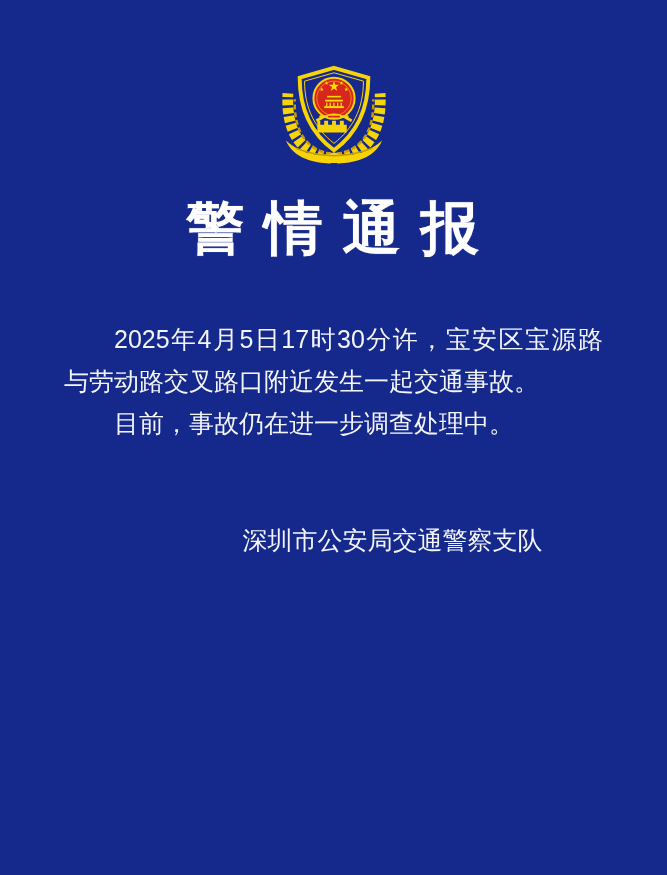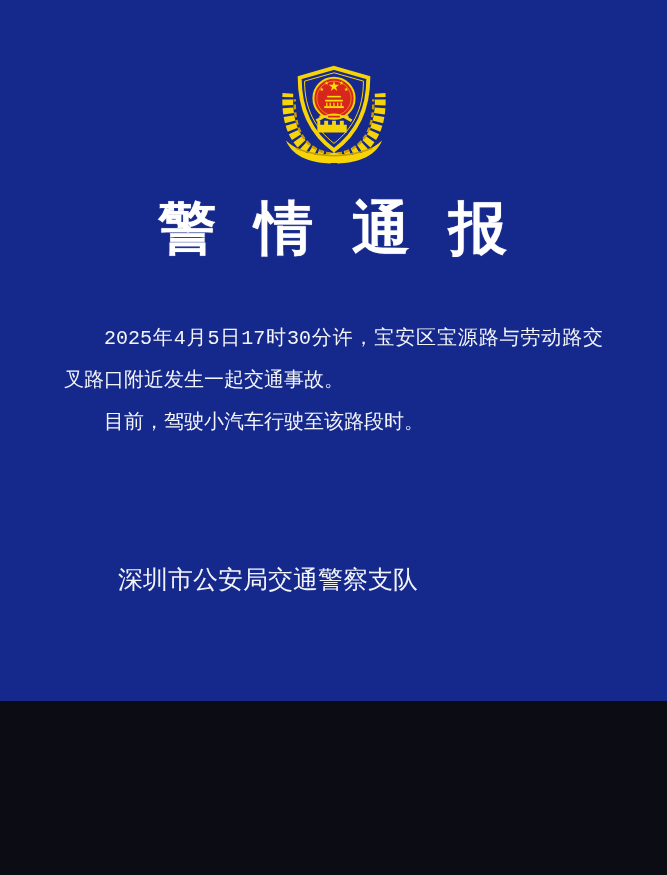--- a/index.html
+++ b/index.html
@@ -9,55 +9,56 @@
     --gold:#F7D408;
     --gold_dark:#C99B00;
     --red:#D7261D;
     --shield_blue:#17298E;
     --star_gold:#FFDE00;
   }
   *{margin:0;padding:0;box-sizing:border-box;}
   html,body{background:#0c0c14;}
   .page{
     position:relative;
-    width:667px;height:701px;
+    width:667px;height:875px;
     margin:0 auto;
     background:var(--bg);
     overflow:hidden;
-    font-family:Liberation Mono, monospace;
+    font-family:Liberation Sans, sans-serif;
   }
   .emblem{
     display:block;
     margin:62px auto 0;
     width:108px;height:102px;
   }
   .notice-title{
     margin-top:26px;
     text-align:center;
     font-size:58px;
     font-weight:bold;
     letter-spacing:2px;
     color:var(--title_text);
     text-shadow:0 0 1px rgba(255,255,255,.6);
     white-space:pre;
   }
   .notice-body{
     margin:50px 64px 0 64px;
-    font-size:20px;
+    font-size:25px;
     line-height:42px;
     text-align:justify;
     color:var(--text);
   }
   .notice-body p{
     margin:0;
     text-indent:2em;
   }
   .signature{
-    margin-top:118px;
+    margin-top:76px;
     margin-left:118px;
+    text-align:center;
     font-size:25px;
     line-height:40px;
     color:var(--text);
   }
 </style>
 </head>
 <body>
 
 <div class="page">
 
@@ -101,20 +102,20 @@
     <rect x="40" y="54.2" width="30" height="3" rx="1.5" fill="var(--gold)"></rect>
     <rect x="49" y="54.8" width="12" height="1.8" fill="var(--red)"></rect>
     <path d="M44,56 L37,60" stroke="var(--gold)" stroke-width="3"></path>
     <path d="M66,56 L73,60" stroke="var(--gold)" stroke-width="3"></path>
   </svg>
 
   <div class="notice-title">警 情 通 报</div>
 
   <div class="notice-body">
     <p>2025年4月5日17时30分许，宝安区宝源路与劳动路交叉路口附近发生一起交通事故。</p>
-    <p>目前，驾驶小汽车行驶至该路段时。</p>
+    <p>目前，事故仍在进一步调查处理中。</p>
   </div>
 
   <div class="signature">
     <div>深圳市公安局交通警察支队</div>
   </div>
 
 </div>
 
 </body></html>

